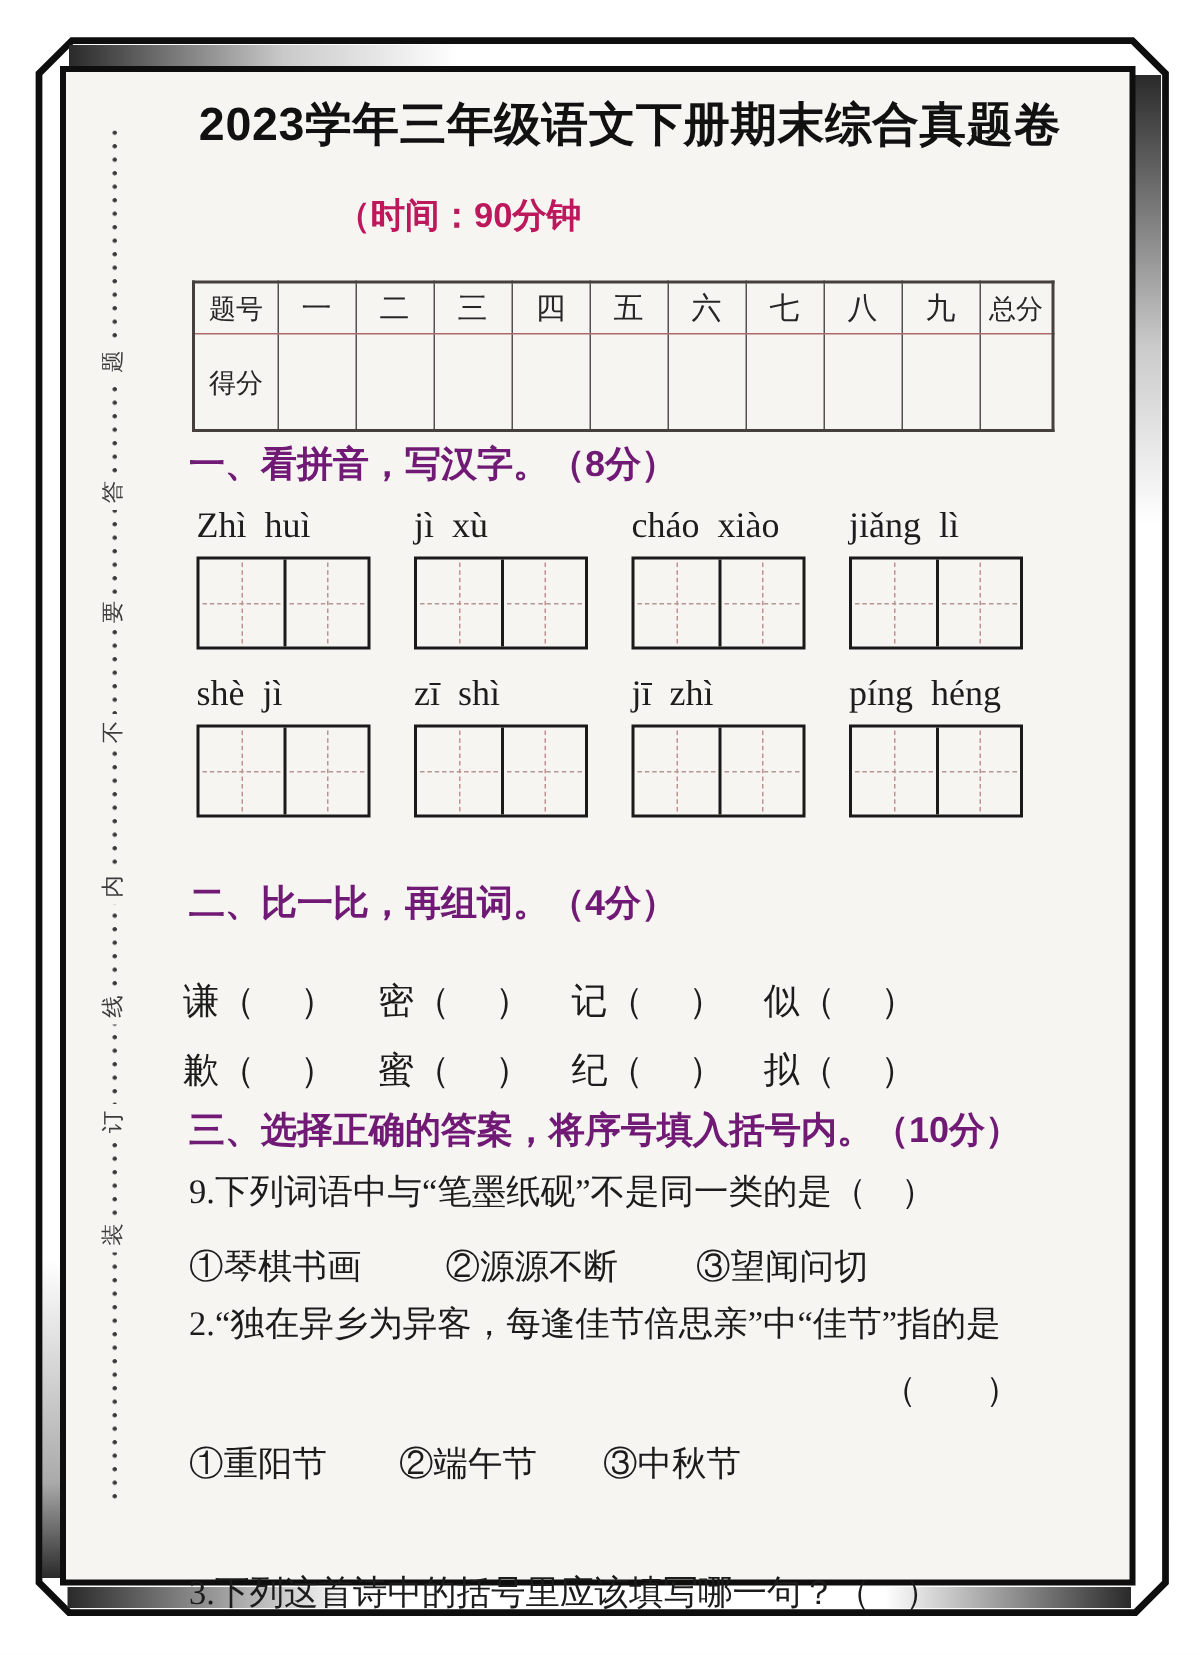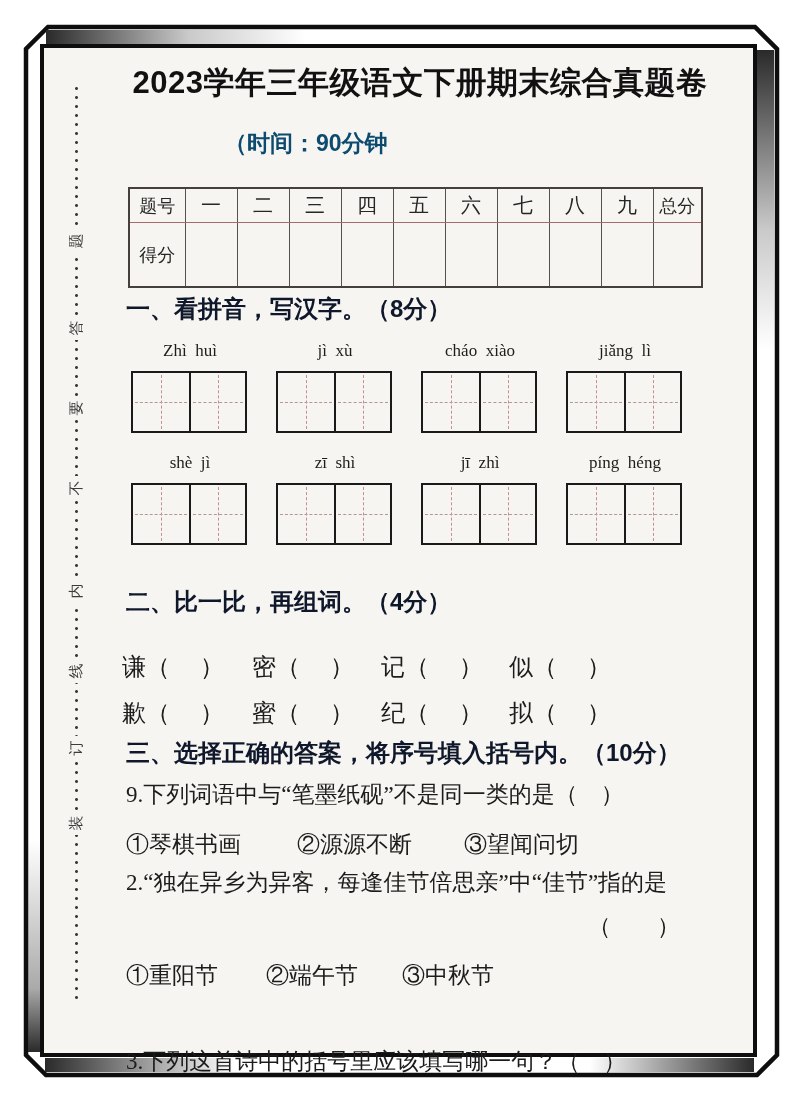--- a/index.html
+++ b/index.html
@@ -14,39 +14,39 @@
     background-image:radial-gradient(circle at 1.5px 1.5px,#3a3a3a 1.25px,rgba(0,0,0,0) 1.6px);
     background-size:3px 9px;background-repeat:repeat-y;}
   .bchar{position:absolute;left:64px;width:24px;height:24px;line-height:24px;text-align:center;
     background:#f6f5f2;font-size:15px;color:#3c3c3c;transform:rotate(-90deg);
     font-family:"Liberation Serif", serif;}
 
   .title{position:absolute;left:90px;top:62px;width:660px;margin:0;text-align:center;
     font-family:"Liberation Sans", sans-serif;font-size:31px;font-weight:800;color:#111;
     letter-spacing:0.5px;white-space:nowrap;}
   .meta{position:absolute;top:128px;font-family:"Liberation Sans", sans-serif;
-    font-size:23px;font-weight:700;color:#0c4a6e;white-space:pre;}
+    font-size:23px;font-weight:700;color:#be185d;white-space:pre;}
   .meta.time{left:224px;} .meta.score{left:458px;}
 
   
   table.score{position:absolute;left:128px;top:187px;width:573px;border-collapse:collapse;
     table-layout:fixed;border:2.5px solid #45403d;background:transparent;}
   table.score td{border-left:1.3px solid #555150;border-right:1.3px solid #555150;
     text-align:center;vertical-align:middle;color:#262626;
     font-family:"Liberation Sans", sans-serif;}
   table.score tr.hdr td{height:31px;font-size:18px;border-bottom:1.3px solid #aa6a6c;}
   table.score tr.hdr td.num{font-size:20px;}
   table.score tr.blank td{height:61px;font-size:18px;}
 
   .sec-heading{position:absolute;left:126px;margin:0;font-family:"Liberation Sans", sans-serif;
-    font-size:24px;font-weight:800;color:#0f172a;white-space:pre;}
+    font-size:24px;font-weight:800;color:#701a75;white-space:pre;}
 
   
   .unit{position:absolute;width:118px;}
-  .pinyin{height:26px;line-height:26px;text-align:center;font-size:17px;color:#1d1d1d;
+  .pinyin{height:26px;line-height:26px;font-size:24px;color:#1d1d1d;
     white-space:pre;font-family:"Liberation Serif", serif;}
   .pair{margin-top:7px;display:flex;width:116px;border:2px solid #1a1a1a;box-sizing:border-box;}
   .wcell{position:relative;width:56px;height:58px;box-sizing:border-box;}
   .wcell + .wcell{border-left:2px solid #1a1a1a;}
   .wcell::before{content:"";position:absolute;left:50%;top:4%;height:92%;border-left:1px dashed #c2908f;}
   .wcell::after{content:"";position:absolute;top:50%;left:4%;width:92%;border-top:1px dashed #b49694;}
 
   
   .wordrow{position:absolute;left:0;top:0;width:800px;height:36px;}
   .worditem{position:absolute;font-size:24px;color:#1c1c1c;white-space:pre;}

